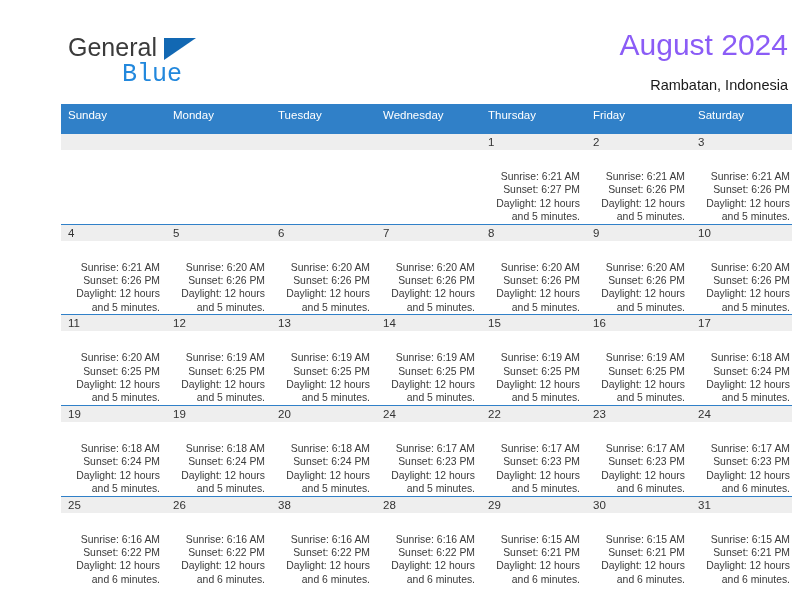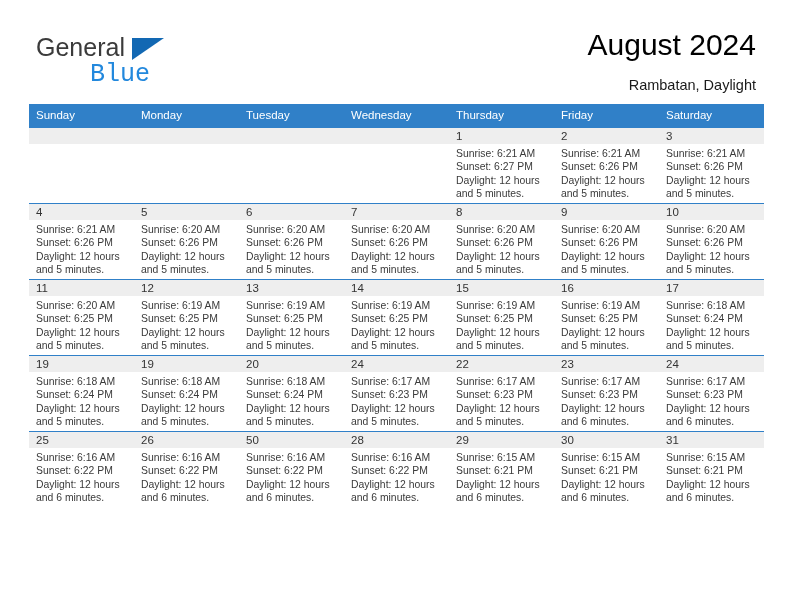--- a/index.html
+++ b/index.html
@@ -12,20 +12,21 @@
     height: 612px;
     font-family: "Liberation Sans", sans-serif;
     color: #000000;
     overflow: hidden;
   }
   .page {
     position: relative;
     width: 692px;
     height: 612px;
     box-sizing: border-box;
+    margin-left: 32px;
   }
 
   
   .top {
     position: absolute;
     left: 0;
     top: 0;
     width: 792px;
     height: 103px;
   }
@@ -60,21 +61,21 @@
     top: 27px;
     font-size: 25px;
     color: #2288dd;
     font-family: Liberation Mono, monospace;
   }
   .title {
     position: absolute;
     right: 36px;
     top: 28px;
     font-size: 30px;
-    color: #000000;
+    color: #8b5cf6;
     text-align: right;
     white-space: nowrap;
     font-weight: normal;
   }
   .subtitle {
     position: absolute;
     right: 36px;
     top: 77px;
     font-size: 14.5px;
     color: #1a1a1a;
@@ -90,21 +91,21 @@
     width: 735px;
     border-collapse: collapse;
     table-layout: fixed;
   }
   .cal th {
     background: #3080c8;
     color: #ffffff;
     font-size: 11.5px;
     font-weight: normal;
     text-align: left;
-    padding: 5px 0 6px 7px;
+    padding: 5px 0 12px 7px;
     height: 10px;
     border: none;
   }
   .cal td {
     width: 105px;
     height: 75px;
     vertical-align: top;
     padding: 0;
     border: none;
     border-top: 1px solid #3080c8;
@@ -119,44 +120,45 @@
     height: 16px;
     line-height: 16px;
     padding-left: 7px;
     font-size: 11.5px;
     color: #333333;
   }
   .daynum.empty {
     color: transparent;
   }
   .lines {
-    padding: 3px 6px 0 7px;
+    padding: 20px 6px 0 7px;
     font-size: 10.4px;
     line-height: 13.4px;
     color: #3a3a3a;
+    text-align: right;
   }
   .lines div {
     white-space: nowrap;
   }
 </style>
 </head>
 <body>
 
 <div class="page">
 
   <div class="top">
 
     <div class="brand">
       <span class="brand-general">General</span>
       <span class="brand-triangle"></span>
       <span class="brand-blue">Blue</span>
     </div>
 
     <div class="title">August 2024</div>
-    <div class="subtitle">Rambatan, Daylight</div>
+    <div class="subtitle">Rambatan, Indonesia</div>
   </div>
 
   <table class="cal">
     <thead>
       <tr>
         <th>Sunday</th>
         <th>Monday</th>
         <th>Tuesday</th>
         <th>Wednesday</th>
         <th>Thursday</th>
@@ -414,21 +416,21 @@
           <td>
             <span class="daynum">26</span>
             <div class="lines">
               <div>Sunrise: 6:16 AM</div>
               <div>Sunset: 6:22 PM</div>
               <div>Daylight: 12 hours</div>
               <div>and 6 minutes.</div>
             </div>
           </td>
           <td>
-            <span class="daynum">50</span>
+            <span class="daynum">38</span>
             <div class="lines">
               <div>Sunrise: 6:16 AM</div>
               <div>Sunset: 6:22 PM</div>
               <div>Daylight: 12 hours</div>
               <div>and 6 minutes.</div>
             </div>
           </td>
           <td>
             <span class="daynum">28</span>
             <div class="lines">

